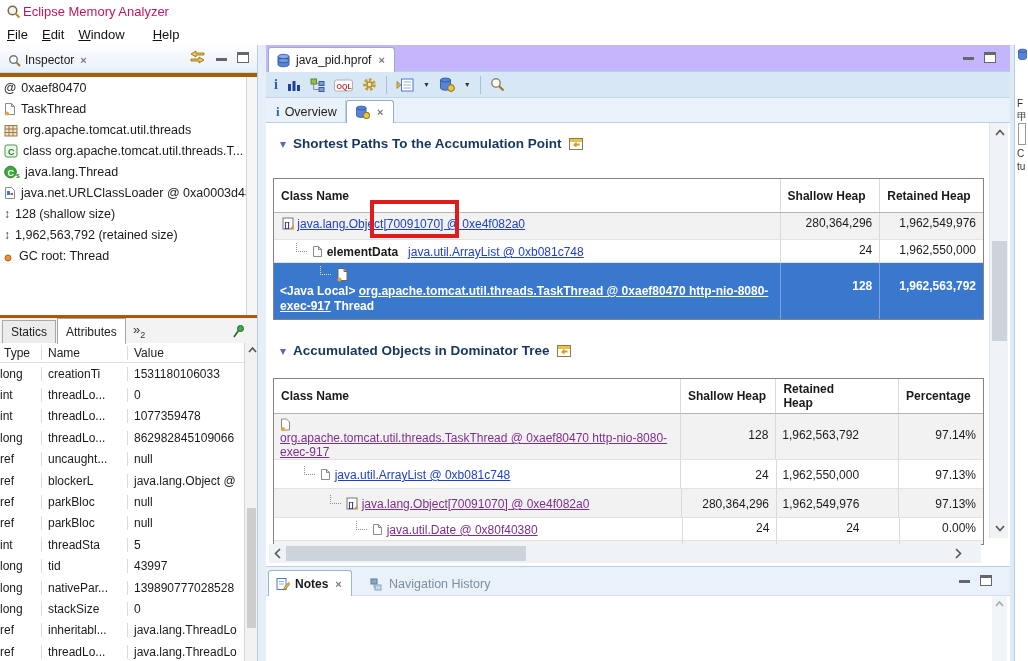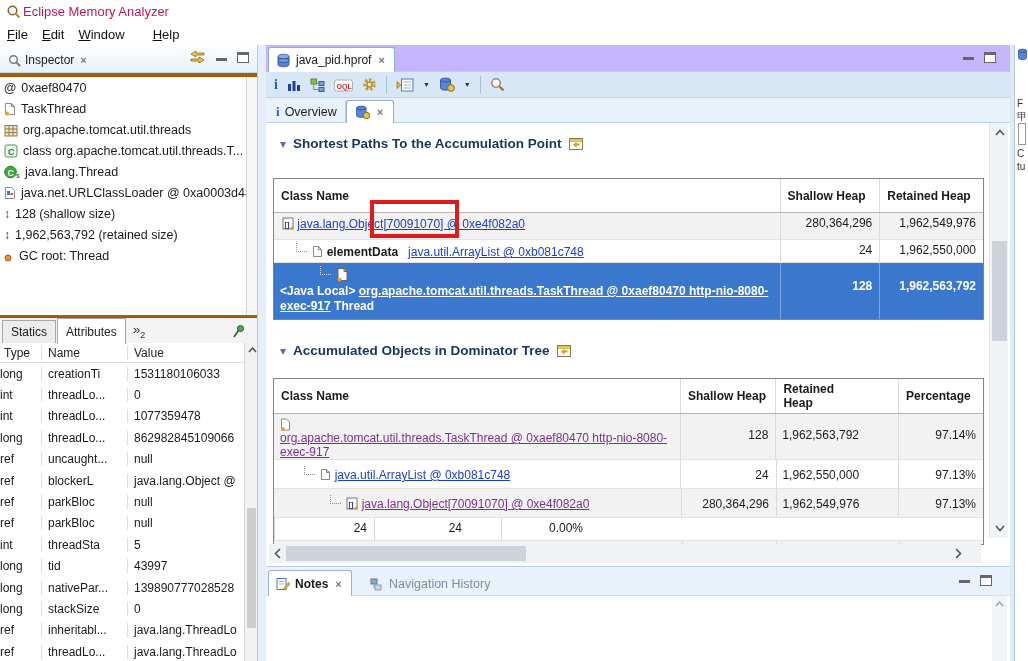--- a/index.html
+++ b/index.html
@@ -565,20 +565,28 @@
             <text x="2.5" y="9.5" font-size="7.5" fill="#2a2a8a" font-weight="bold">[]</text>
             <path d="M7 12 l5 0 0 -4 z" fill="#caa23a"></path>
           </svg></span>
       <span class="link visited txt">java.lang.Object[70091070] @ 0xe4f082a0</span>
     </div>
     <div class="celln t2-s" style="padding-top:8px">280,364,296</div>
     <div class="celln t2-r" style="padding-top:8px">1,962,549,976</div>
     <div class="celln t2-p" style="padding-top:8px">97.13%</div>
   </div>
   <div class="rrow" style="height:23px">
+    <div class="cellc t2-c" style="padding-left:82px;white-space:nowrap">
+      <span class="branch"></span>
+      <span class="ico"><svg width="11" height="13">
+            <path d="M1.5 1.5 h5 l3 3 v7 h-8 z" fill="#fff" stroke="#8a8a8a"></path>
+            <path d="M6.5 1.5 l3 3 h-3 z" fill="#e0e0e0" stroke="#8a8a8a"></path>
+          </svg></span>
+      <span class="link visited txt">java.util.Date @ 0x80f40380</span>
+    </div>
     <div class="celln t2-s">24</div>
     <div class="celln t2-r">24</div>
     <div class="celln t2-p">0.00%</div>
   </div>
   <div class="rrow rowg" style="height:23px">
     <div class="cellc t2-c" style="padding-left:82px;white-space:nowrap">
       <span class="branch"></span>
       
       
     </div>

